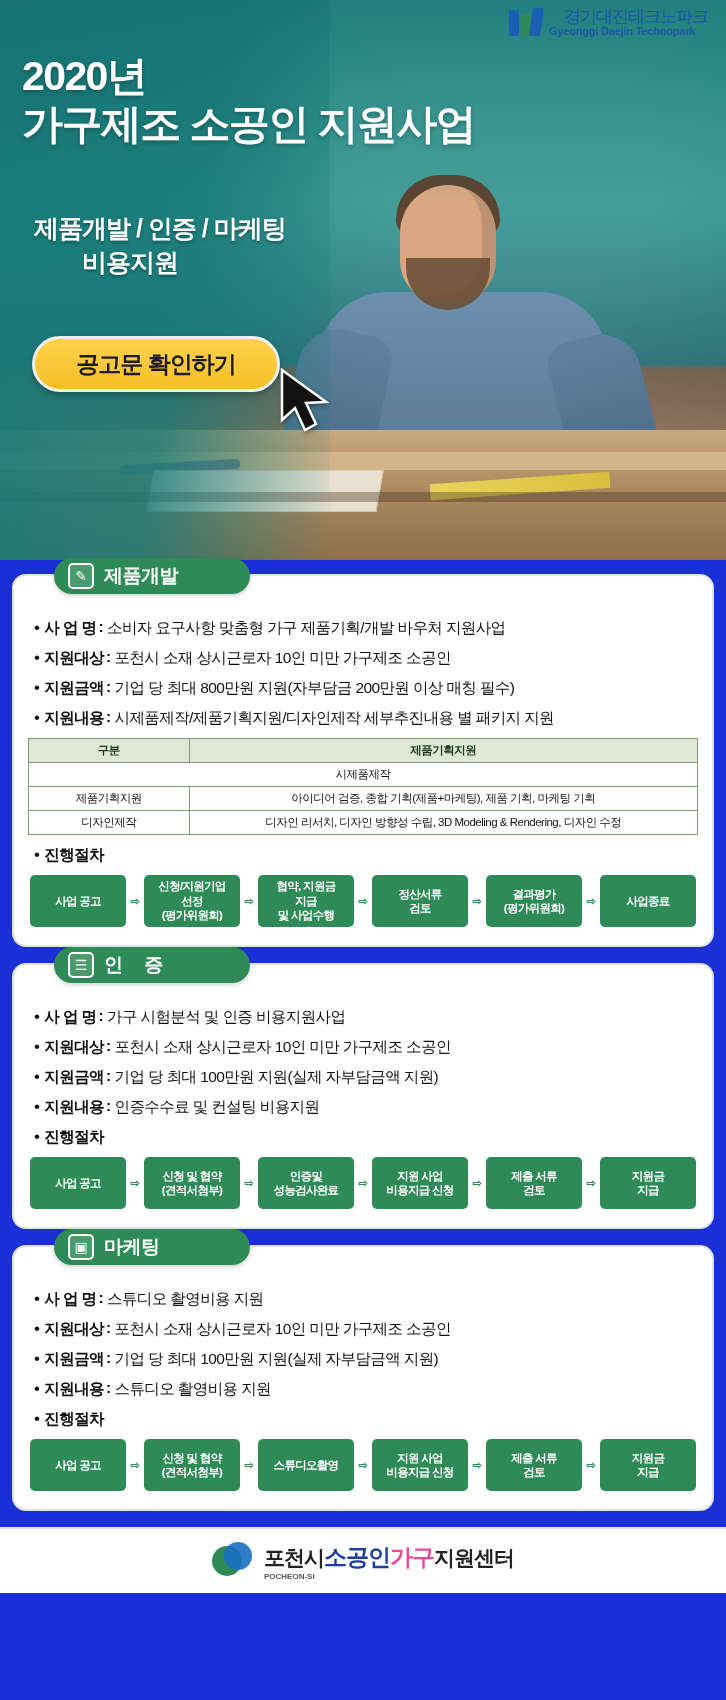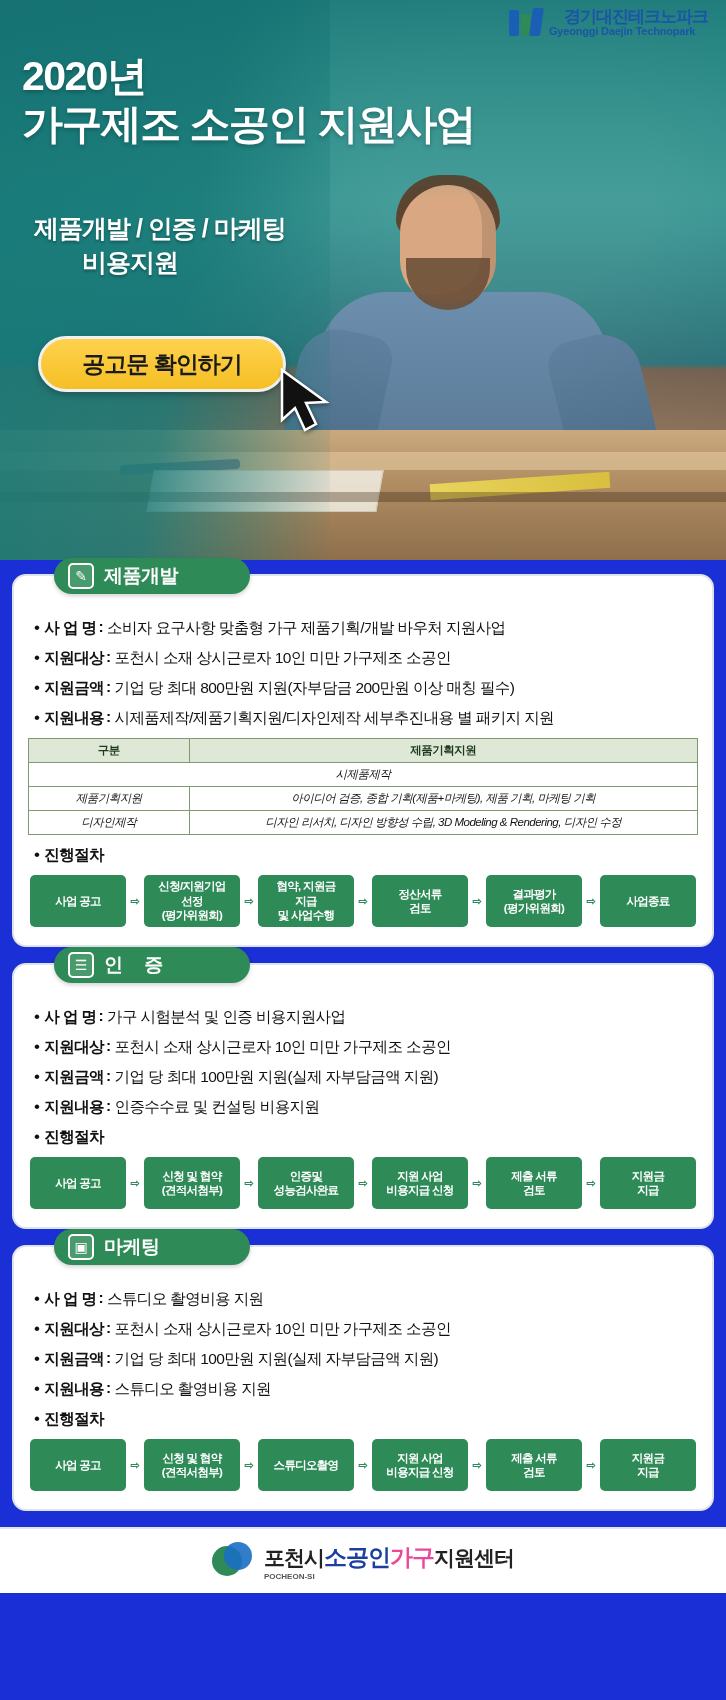--- a/index.html
+++ b/index.html
@@ -91,37 +91,37 @@
   .logo {
     position:absolute; right:18px; top:8px; display:flex; align-items:center; gap:6px;
   }
   .logo-mark {
     width:34px; height:30px; position:relative;
   }
   .logo-mark .b1 { position:absolute; left:0; top:2px; width:10px; height:26px; background:#1a5fb4; border-radius:2px;}
   .logo-mark .b2 { position:absolute; left:12px; top:6px; width:9px; height:22px; background:#2e8b57; border-radius:2px;}
   .logo-mark .b3 { position:absolute; left:22px; top:0px; width:11px; height:28px; background:#1a5fb4; border-radius:2px; transform:skewX(-8deg);}
   .logo-text { line-height:1.05; }
-  .logo-kr { font-size:17px; font-weight:bold; color:#1b55a8; letter-spacing:-1px;margin-left:15px; }
+  .logo-kr { font-size:17px; font-weight:normal; color:#1b55a8; letter-spacing:-1px;margin-left:15px; }
   .logo-en { font-size:11px; font-weight:bold; color:#1b55a8; letter-spacing:-.2px; }
 
   .hero-title {
     position:absolute; left:22px; top:52px; color:#fff;
     font-size:41px; font-weight:bold; line-height:1.18; letter-spacing:-1.6px;
     text-shadow:0 2px 4px rgba(0,0,0,.25);
   }
   .hero-title .l2 { display:block; white-space:nowrap; }
   .hero-sub {
     position:absolute; left:34px; top:212px; color:#fff;
     font-size:25px; font-weight:bold; line-height:1.35; letter-spacing:-1px;
     text-shadow:0 2px 3px rgba(0,0,0,.3);
   }
   .hero-sub .s2 { display:block; margin-left:48px; }
   .cta {
-    position:absolute; left:38px; top:336px; width:248px; height:56px;
+    position:absolute; left:32px; top:336px; width:248px; height:56px;
     background:linear-gradient(180deg,#ffd24d,#f5bf25);
     border:3px solid #f0f0f0; border-radius:30px;
     display:flex; align-items:center; justify-content:center;
     color:#1a1a1a; font-size:23px; font-weight:bold; letter-spacing:-1px;
     box-shadow:0 3px 6px rgba(0,0,0,.25);
   }
   .cursor {
     position:absolute; left:280px; top:368px; width:0; height:0;
     filter:drop-shadow(1px 2px 2px rgba(0,0,0,.4));
   }
@@ -155,21 +155,21 @@
   .bullet .sep { font-weight:bold; margin:0 4px 0 2px; }
   .bullet .v { }
 
   table.detail {
     width:100%; border-collapse:collapse; margin:8px 0 10px 0;
     font-size:11.5px; letter-spacing:-.5px;border-radius:7px;
   }
   table.detail th {
     background:#dfe7d7; border:1px solid #7f9a6e; font-weight:bold; padding:4px 2px; color:#1d3a1d;
   }
-  table.detail td { border:1px solid #7f9a6e; padding:4px 2px; text-align:center;font-style:italic; }
+  table.detail td { border:1px solid #7f9a6e; padding:4px 2px; text-align:center; }
   table.detail td.full { }
 
   .flow { display:flex; align-items:center; margin:6px 2px 2px 2px; gap:3px; }
   .flow-step {
     flex:1 1 0; background:#2e8b57; color:#fff; border-radius:5px;
     min-height:52px; display:flex; align-items:center; justify-content:center; text-align:center;
     font-size:11.5px; font-weight:bold; line-height:1.25; letter-spacing:-.7px; padding:4px 2px;
   }
   .flow-arrow { color:#2e8b57; font-size:11px; font-weight:bold; flex:0 0 12px; text-align:center; }
 

